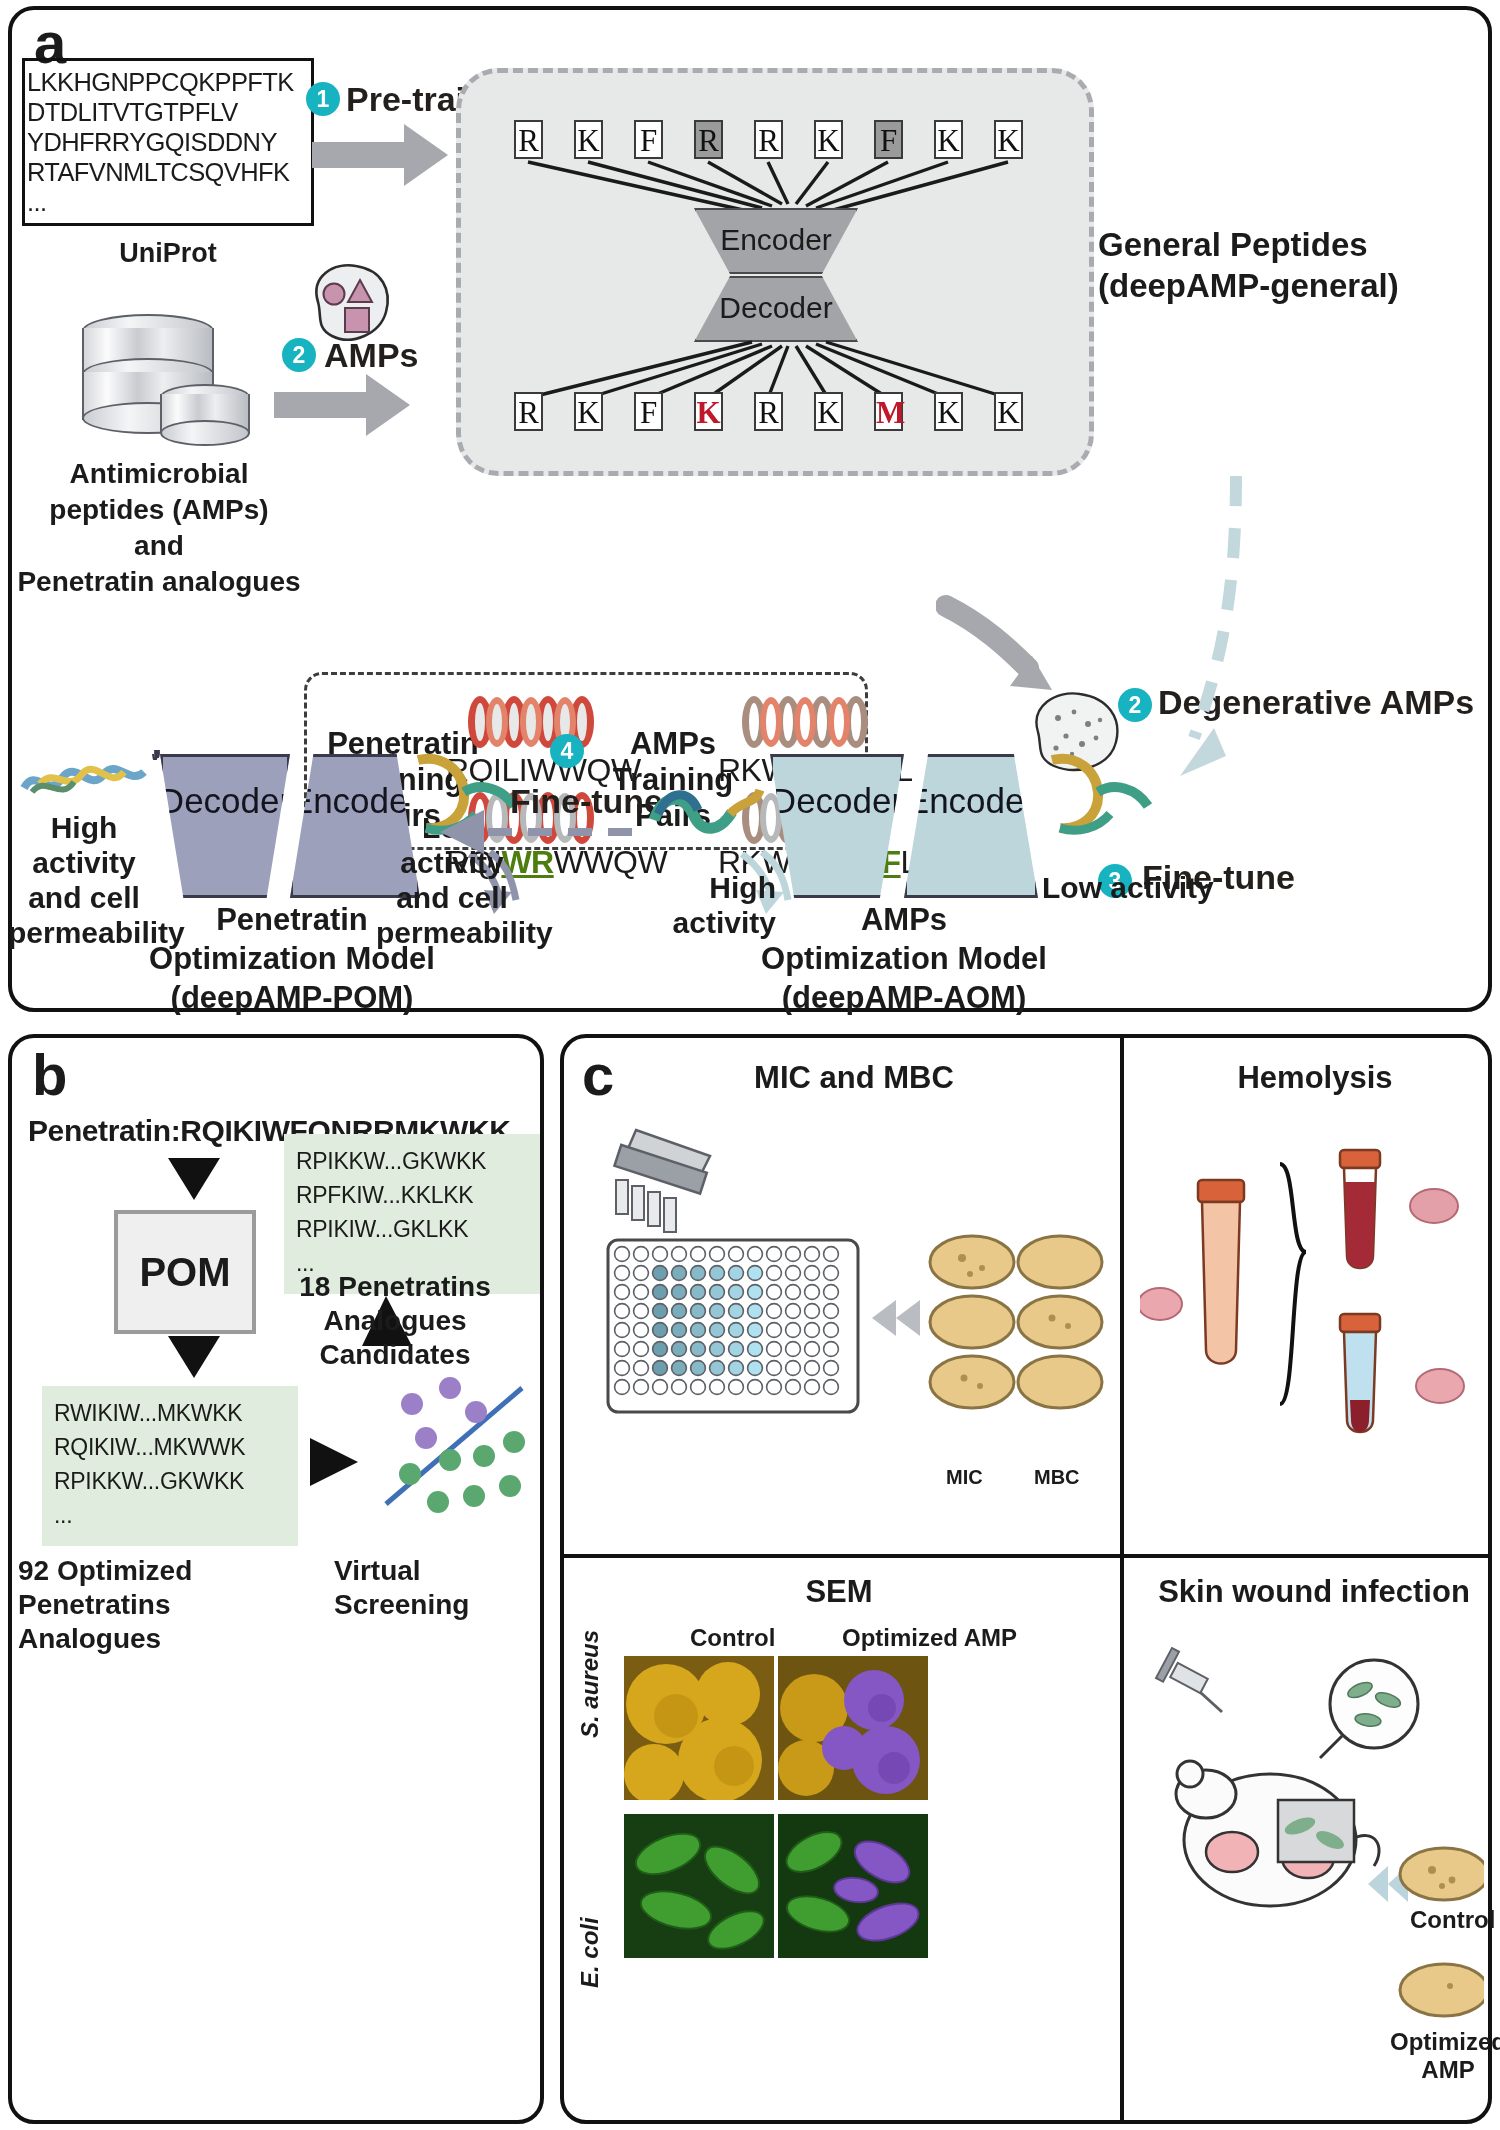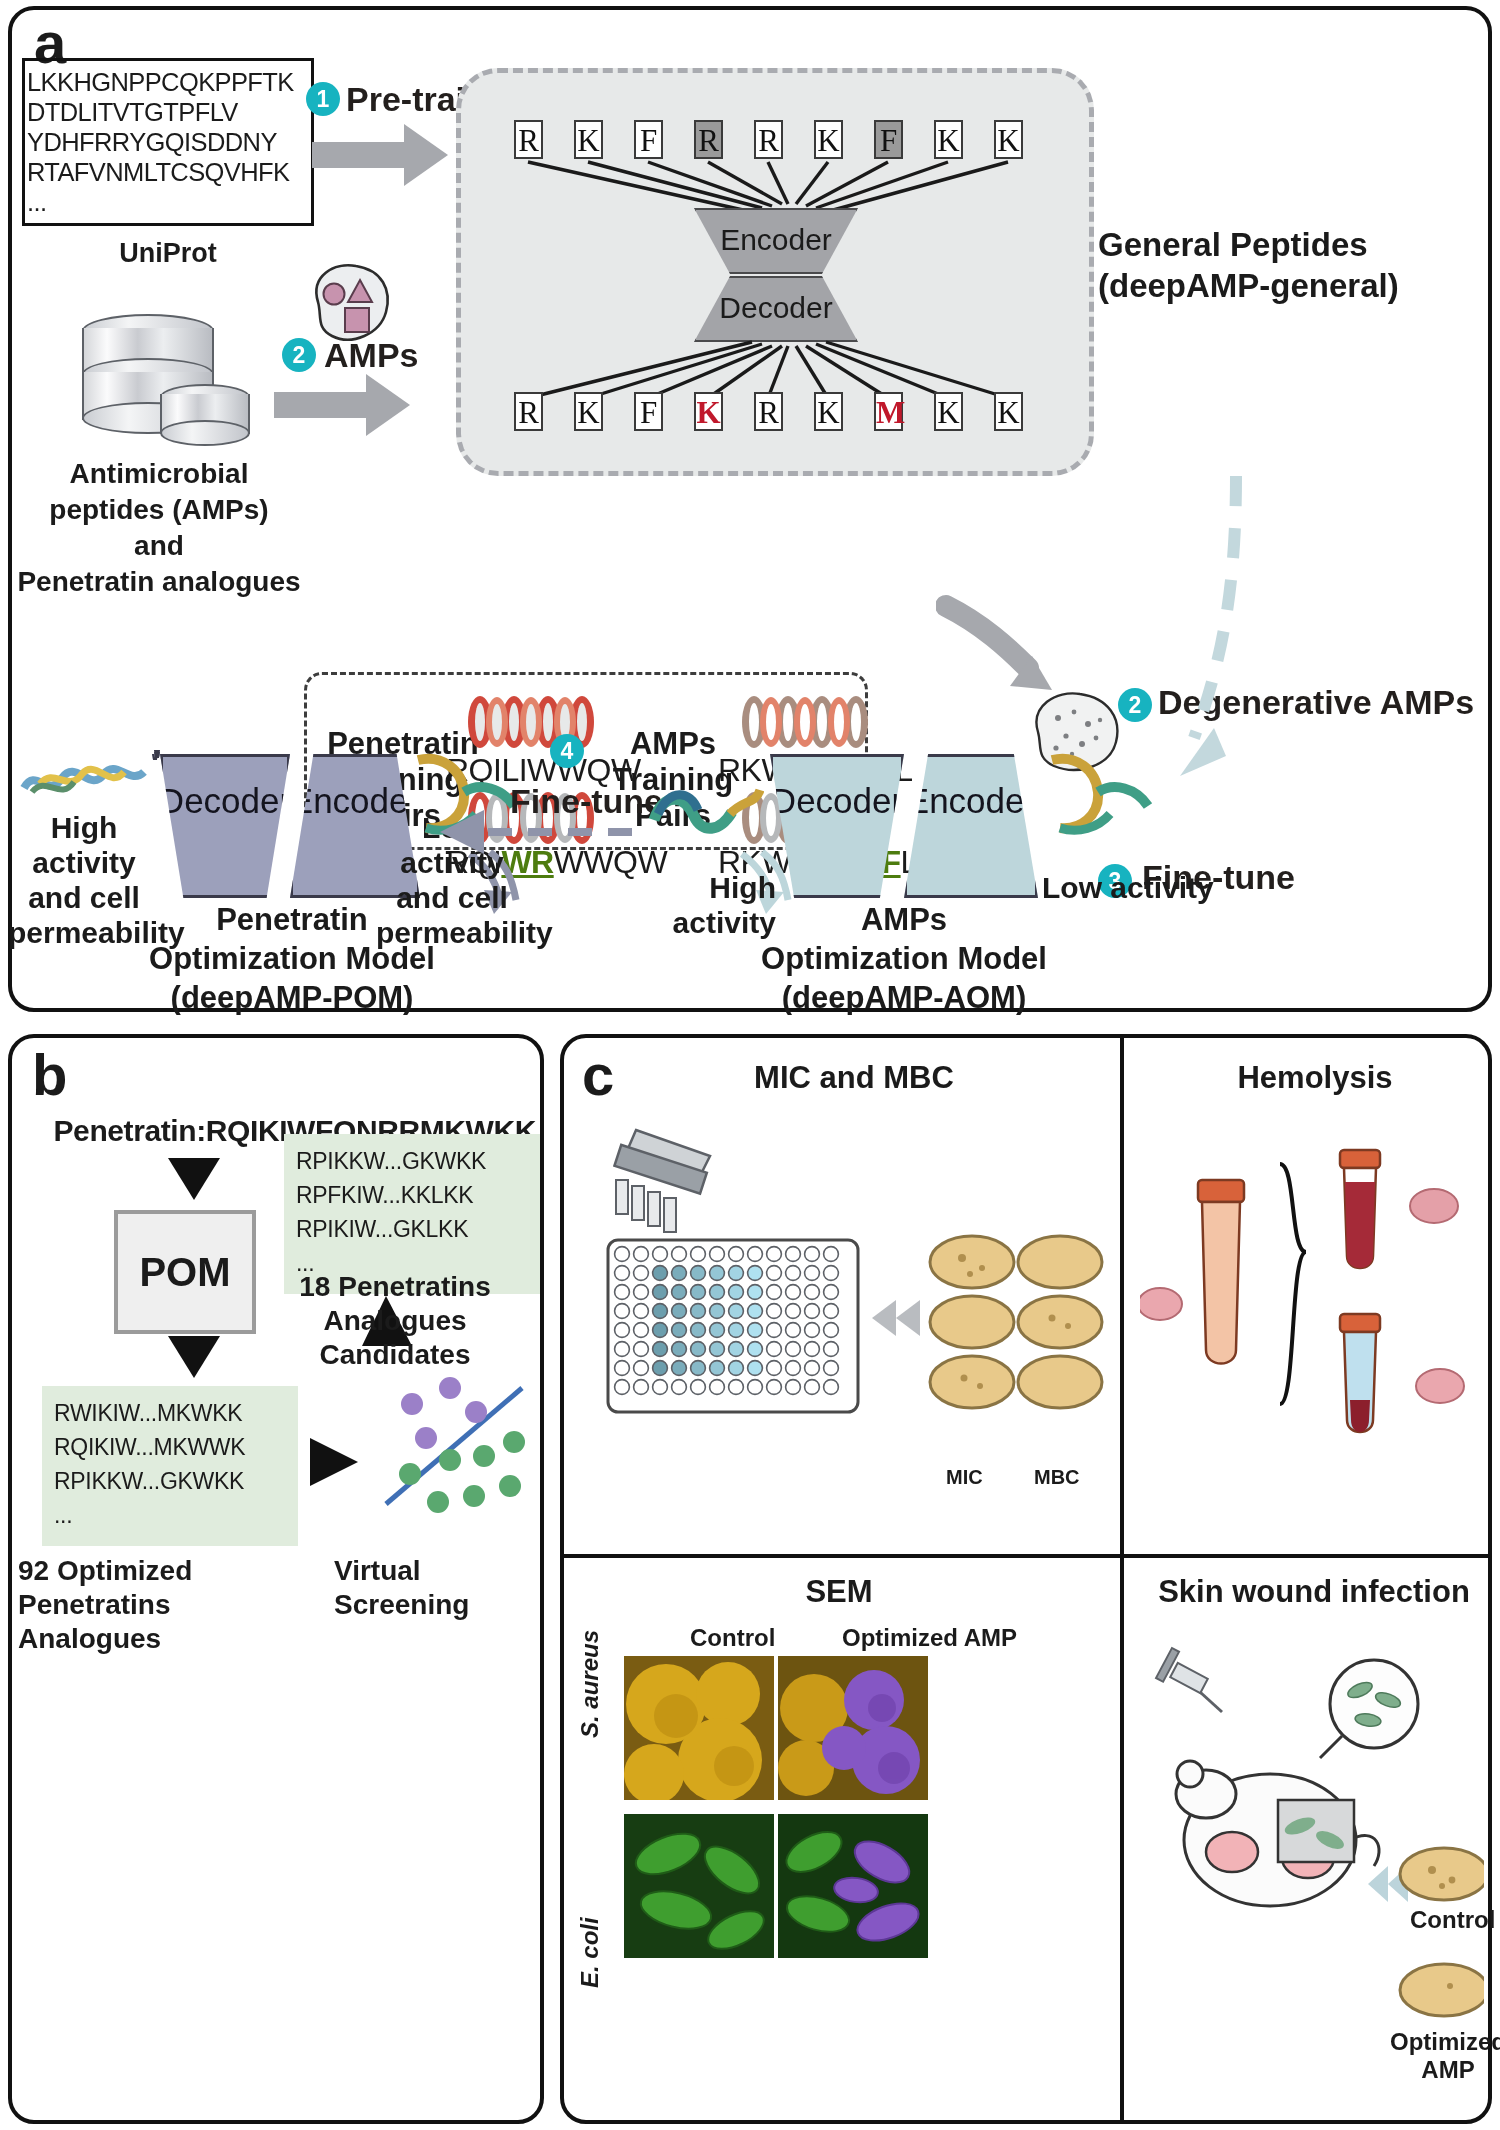--- a/index.html
+++ b/index.html
@@ -404,21 +404,21 @@
   <svg class="abs" style="left:1028px;top:738px;" width="120" height="92">
     <path d="M12 12 C36 6 56 22 58 44 C60 68 40 82 20 80" stroke="#caa23a" stroke-width="10" fill="none"></path>
     <path d="M58 44 C74 34 96 40 108 58" stroke="#3f9e86" stroke-width="10" fill="none"></path>
     <path d="M20 80 C38 86 58 80 70 66" stroke="#3f9e86" stroke-width="9" fill="none"></path>
   </svg>
 </div>
 
 <div class="panel" id="panelB">
   <div class="pl" style="left:20px;top:8px;">b</div>
 
-  <div style="position:absolute;left:4px;top:76px;width:520px;text-align:right;font-weight:bold;font-size:30px;letter-spacing:-0.4px;">Penetratin:RQIKIWFQNRRMKWKK</div>
+  <div style="position:absolute;left:16px;top:76px;width:520px;text-align:left;font-weight:bold;font-size:30px;letter-spacing:-0.4px;">Penetratin:RQIKIWFQNRRMKWKK</div>
 
   <svg class="abs" style="left:152px;top:118px;" width="60" height="46">
     <polygon points="4,2 56,2 30,44" fill="#111"></polygon>
   </svg>
 
   <div style="position:absolute;left:102px;top:172px;width:134px;height:116px;border:4px solid #9b9b9b;background:#efefef;
        display:flex;align-items:center;justify-content:center;font-weight:bold;font-size:40px;">POM</div>
 
   <svg class="abs" style="left:152px;top:296px;" width="60" height="46">
     <polygon points="4,2 56,2 30,44" fill="#111"></polygon>

